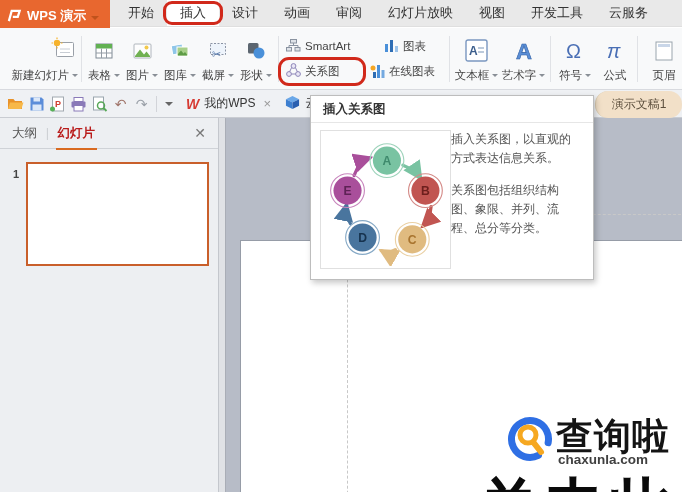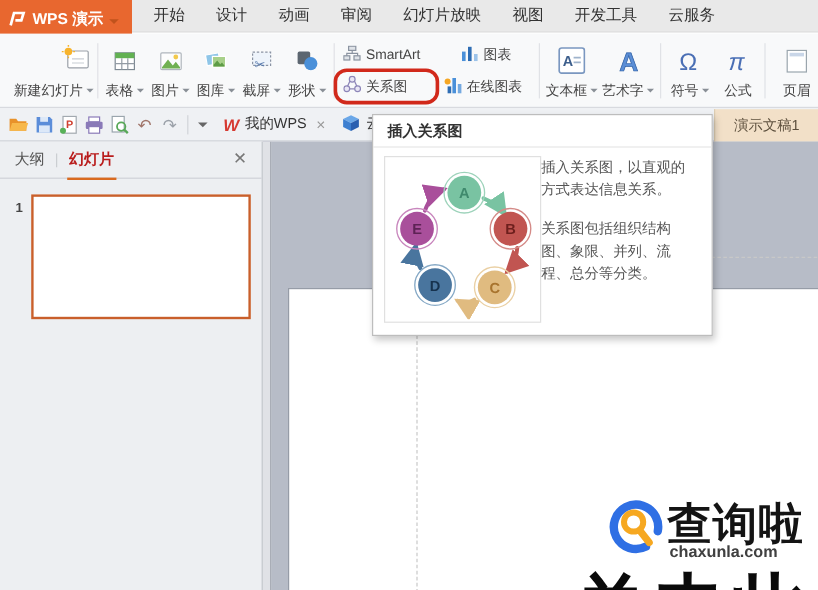--- a/index.html
+++ b/index.html
@@ -41,21 +41,21 @@
               border-bottom:1px solid #c9ccd2; display:flex; align-items:center; padding-left:5px; }
   .qicon { width:21px; height:20px; display:flex; align-items:center; justify-content:center; flex:none; }
   .qglyph { font-size:14px; line-height:1; }
   .qsep { width:1px; height:16px; background:#d2d4d9; margin:0 4px; flex:none; }
   .qcaret { width:0; height:0; border:4px solid transparent; border-top-color:#666; margin:4px 6px 0 4px; }
   .doc-tab { display:flex; align-items:center; gap:5px; padding:0 7px; font-size:12px; color:#333; height:100%; }
   .wglyph { font-weight:bold; font-style:italic; color:#d63a32; font-size:14px; }
   .tclose { color:#999; font-size:13px; margin-left:3px; }
   .tab-doc { position:absolute; right:0; top:1px; height:27px; width:87px; background:#f2e0c8;
              border-left:1px solid #ddcdb2; font-size:12px; color:#5c4f3d;
-             display:flex; align-items:center; justify-content:center; }
+             display:flex; align-items:center; justify-content:center;border-radius:13px; }
 
   
   .sidebar { position:absolute; left:0; top:118px; width:219px; bottom:0; background:#edeff2;
              border-right:1px solid #c4c7cd; }
   .sb-head { height:31px; display:flex; align-items:center; padding:0 12px; font-size:12.5px; color:#555;
              border-bottom:1px solid #cfd2d7;font-family:Liberation Serif, serif; }
   .sb-pipe { color:#b9bcc1; margin:0 9px; }
   .sb-slides { color:#b91c1c; font-weight:bold; position:relative; }
   .sb-slides::after { content:""; position:absolute; left:-2px; right:-2px; bottom:-8px; height:2px; background:#d96a20; }
   .sb-x { margin-left:auto; color:#777; font-size:14px; }
@@ -94,20 +94,21 @@
   <header class="titlebar">
     <div class="logo">
       <svg width="15" height="14" viewBox="0 0 16 14">
         <path d="M2 12.5 L5 1.5 H13.5 L11.5 8 H6.2" stroke="#fff" stroke-width="2.4" fill="none"></path>
       </svg>
       <span>WPS 演示</span>
       <span class="logo-caret"></span>
     </div>
     <nav class="menu">
       <span class="mtab">开始</span>
+      <span class="mtab active annot">插入</span>
       <span class="mtab">设计</span>
       <span class="mtab">动画</span>
       <span class="mtab">审阅</span>
       <span class="mtab">幻灯片放映</span>
       <span class="mtab">视图</span>
       <span class="mtab">开发工具</span>
       <span class="mtab">云服务</span>
     </nav>
   </header>
 

